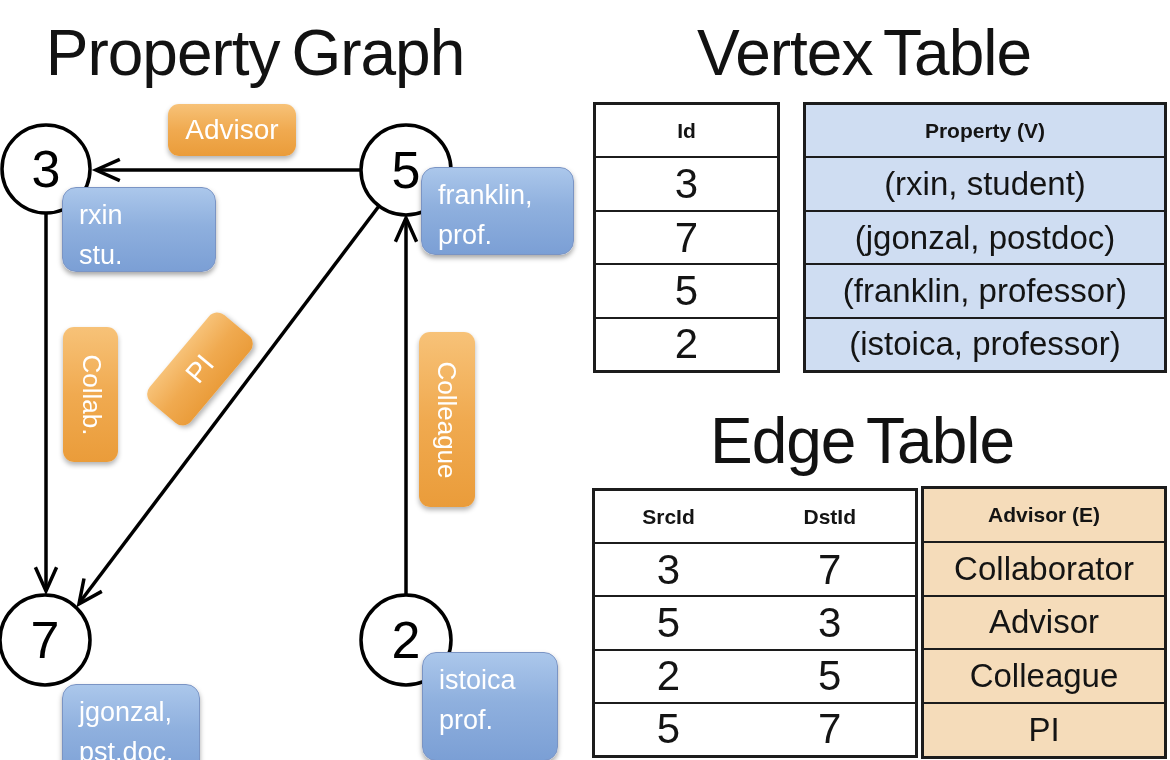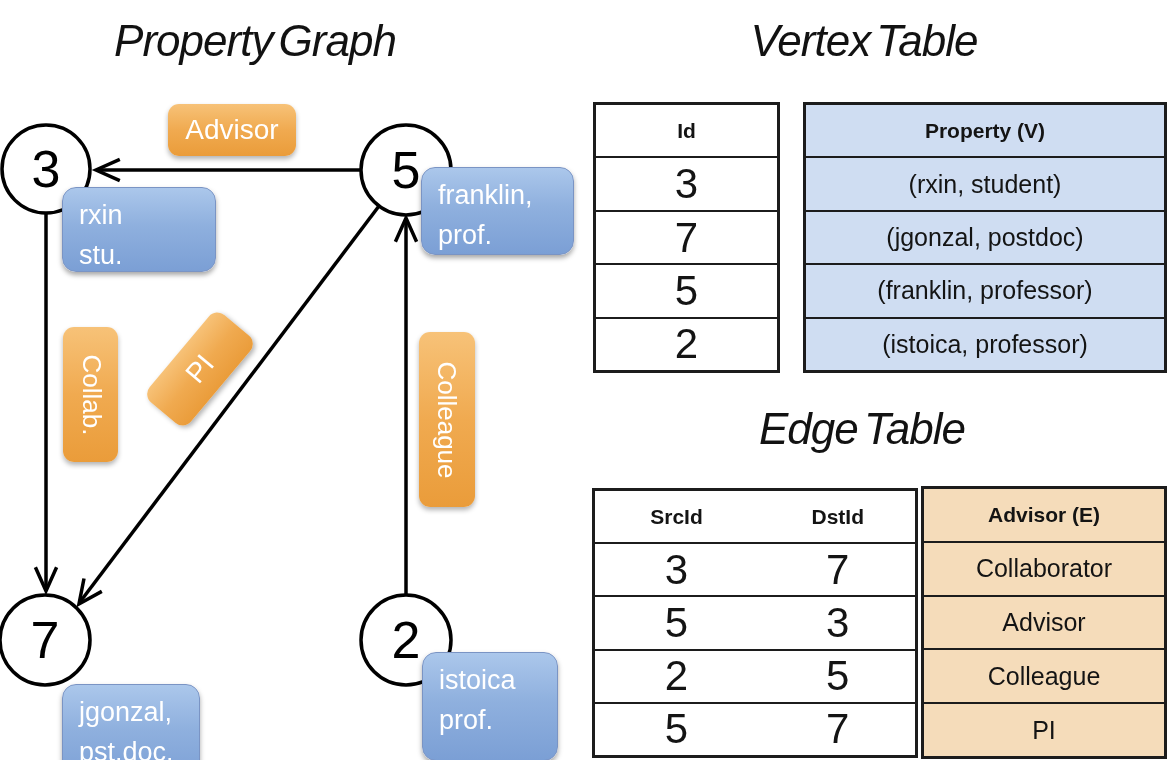--- a/index.html
+++ b/index.html
@@ -1,22 +1,22 @@
 <!DOCTYPE html>
 <html><head>
 <meta charset="utf-8">
 <style>
   html,body{margin:0;padding:0;background:#ffffff;}
   #stage{
     position:relative;width:1170px;height:760px;background:#ffffff;overflow:hidden;
     font-family:"Liberation Sans","DejaVu Sans",sans-serif;color:#141414;
   }
   .title{
-    position:absolute;text-align:center;font-size:44px;font-weight:300;
-    letter-spacing:-1px;word-spacing:-5px;color:#121212;white-space:nowrap;font-style:italic;
+    position:absolute;text-align:center;font-size:64px;font-weight:300;
+    letter-spacing:-1px;word-spacing:-5px;color:#121212;white-space:nowrap;
   }
   
   #graph-svg{position:absolute;left:0;top:0;z-index:1;}
   .node-num{
     position:absolute;z-index:2;display:flex;align-items:center;justify-content:center;
     font-size:52px;font-weight:300;color:#000;
   }
   .vbox{
     position:absolute;z-index:3;border-radius:14px;box-sizing:border-box;
     background:linear-gradient(180deg,#abc7eb 0%,#8fb0de 45%,#7b9fd5 100%);
@@ -37,25 +37,25 @@
   }
   
   .tbl{
     position:absolute;box-sizing:border-box;border:3px solid #1c1c1c;
     display:flex;flex-direction:column;background:#fff;
   }
   .tbl .trow{flex:1;display:flex;align-items:center;justify-content:center;}
   .tbl .trow + .trow{border-top:2.5px solid #1c1c1c;}
   .hdr{font-weight:bold;font-size:21px;}
   .numcell{font-size:42px;font-weight:300;}
-  .propcell{font-size:25px;font-weight:300;white-space:nowrap;}
+  .propcell{font-size:33px;font-weight:300;white-space:nowrap;}
   .bluefill{background:#cfddf2;}
   .orangefill{background:#f5dcba;}
   .splitrow{display:flex;align-items:stretch;}
-  .splitrow .cell{display:flex;align-items:center;justify-content:center;padding-left:8px;}
+  .splitrow .cell{display:flex;align-items:center;justify-content:center;}
   .cell-src{width:147px;}
   .cell-div{width:2.5px;background:#1c1c1c;}
   .cell-dst{flex:1;}
 </style>
 </head>
 <body>
 
 <div id="stage">
 
   <div class="title" style="left:0;top:16px;width:510px;">Property Graph</div>

